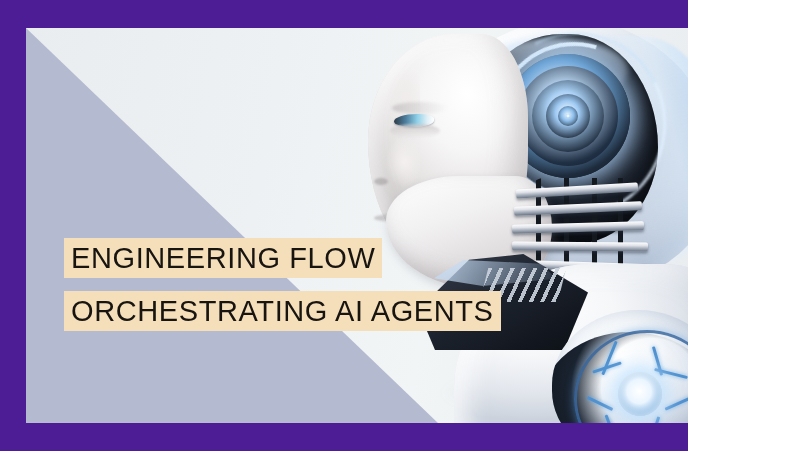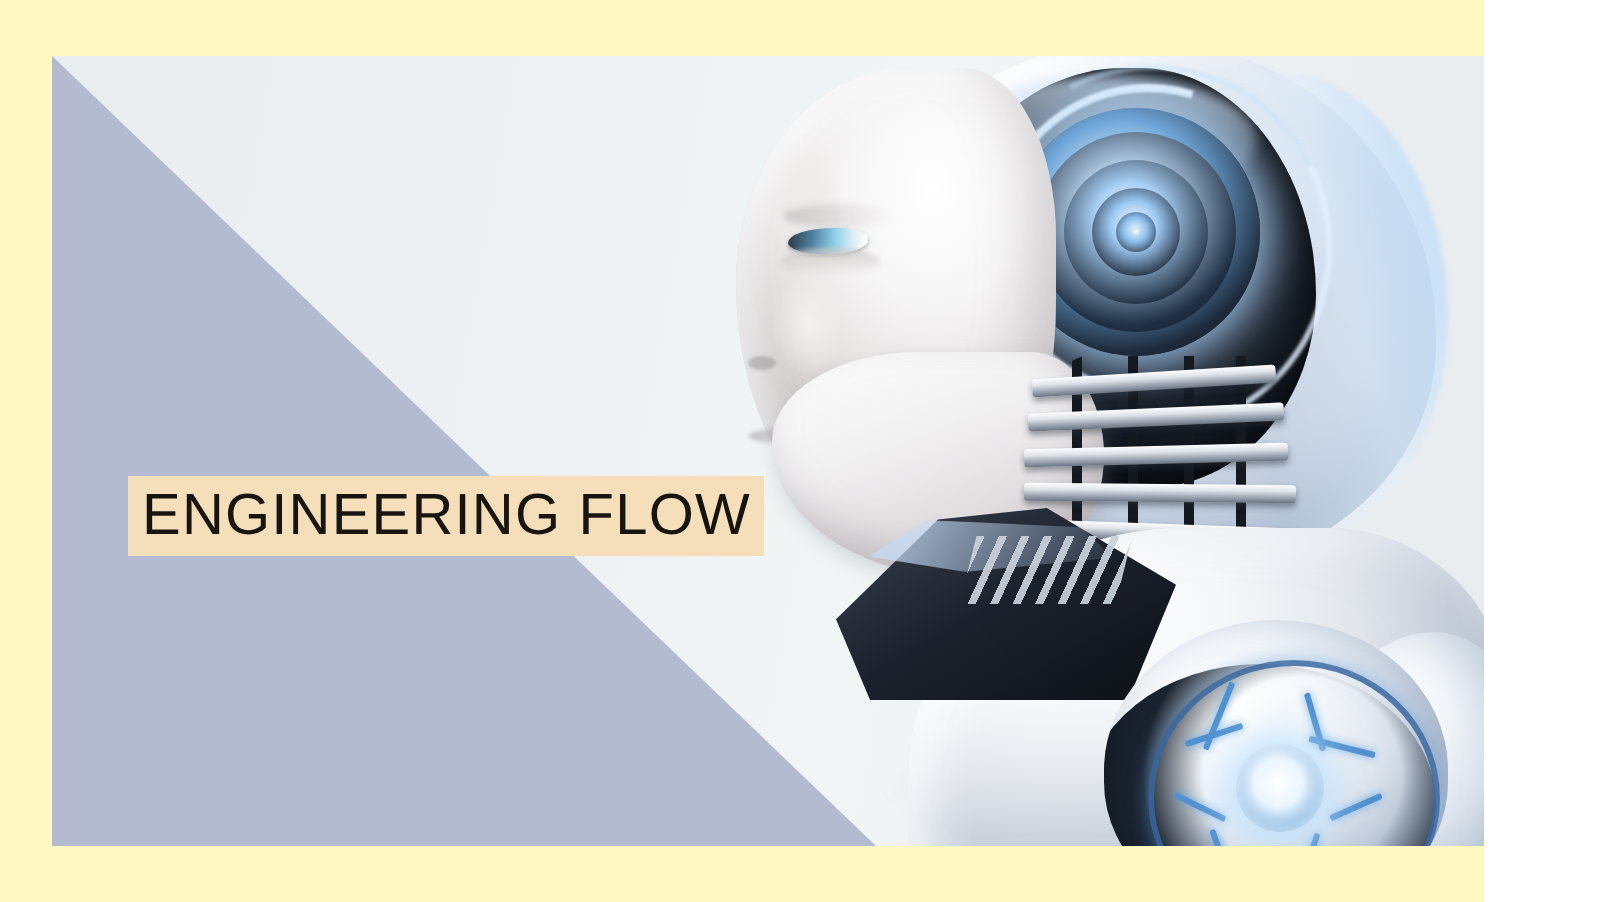--- a/index.html
+++ b/index.html
@@ -7,23 +7,23 @@
     margin: 0;
     padding: 0;
     background: #ffffff;
   }
   body {
     font-family: "Liberation Sans", sans-serif;
   }
 
   #banner {
     position: relative;
-    width: 742px;
+    width: 688px;
     height: 451px;
-    background: #fef9c3;
+    background: #4c1d95;
     overflow: hidden;
   }
 
   
   .plate {
     position: absolute;
     left: 26px;
     top: 28px;
     width: 746px;
     height: 395px;
@@ -393,16 +393,17 @@
         <div class="trace" style="left:34px; top:92px; width:28px; height:3px;  transform:rotate(26deg);"></div>
         <div class="trace" style="left:112px;top:92px; width:28px; height:3px;  transform:rotate(-24deg);"></div>
 
         <div class="shoulder-core"></div>
       </div>
 
     </div>
 
     <div class="headline">
       <span class="headline-line">ENGINEERING FLOW</span>
+      <span class="headline-line">ORCHESTRATING AI AGENTS</span>
     </div>
 
   </div>
 </div>
 
 </body></html>

